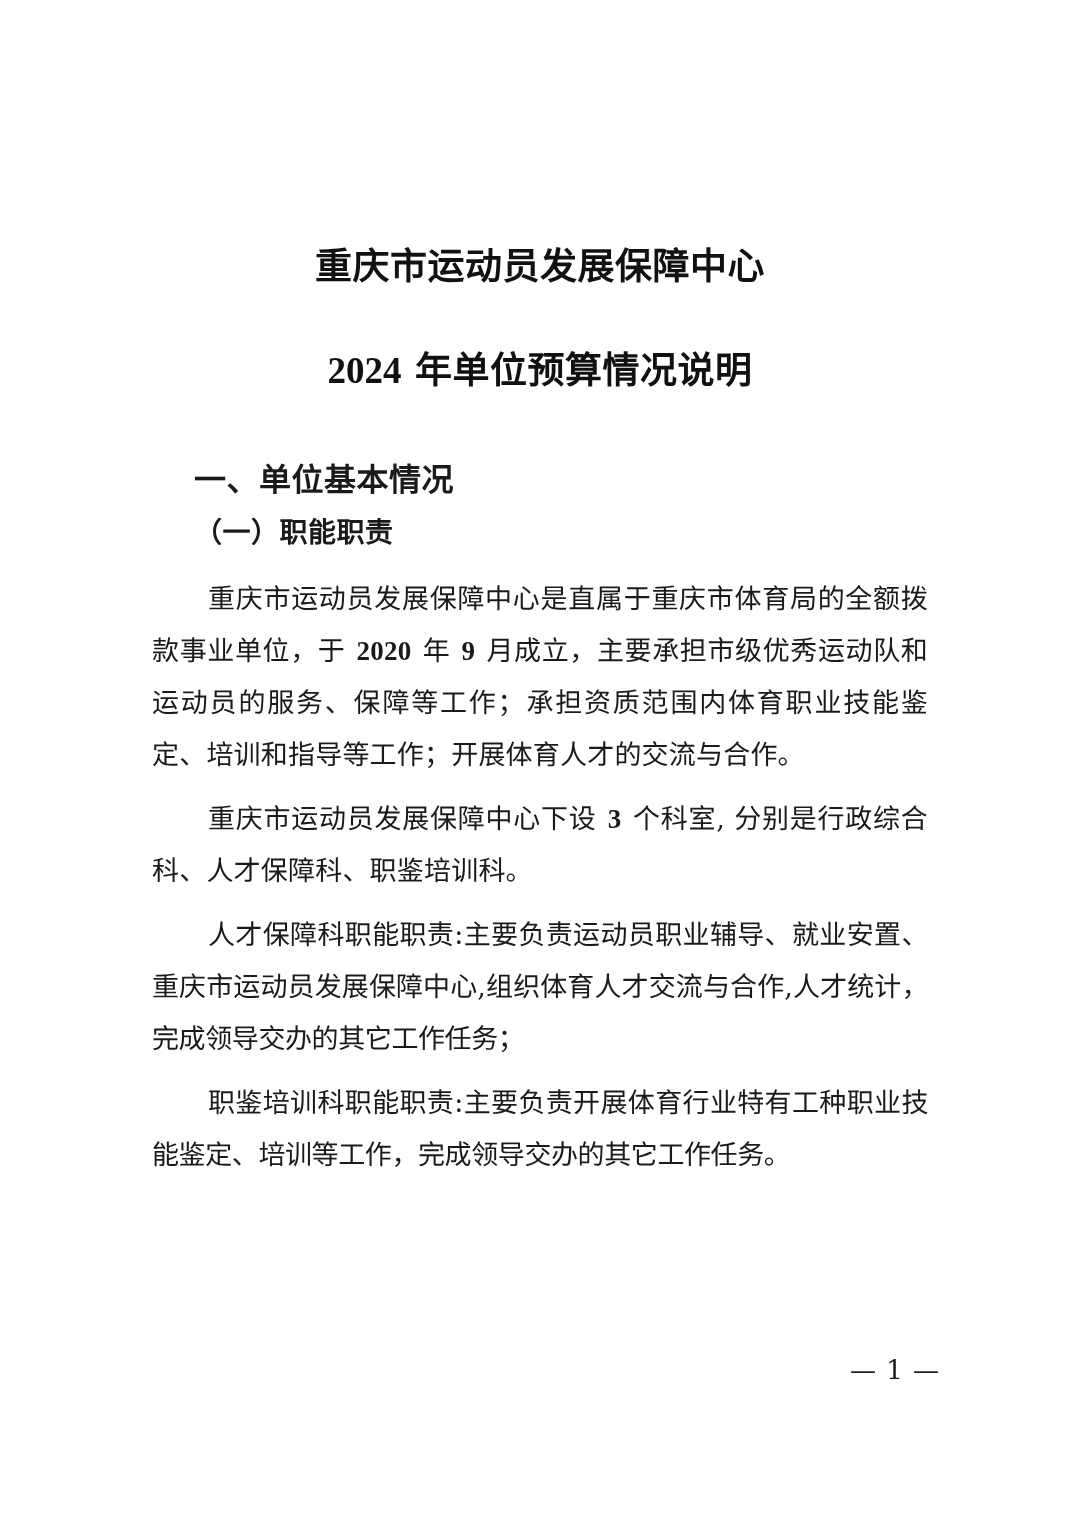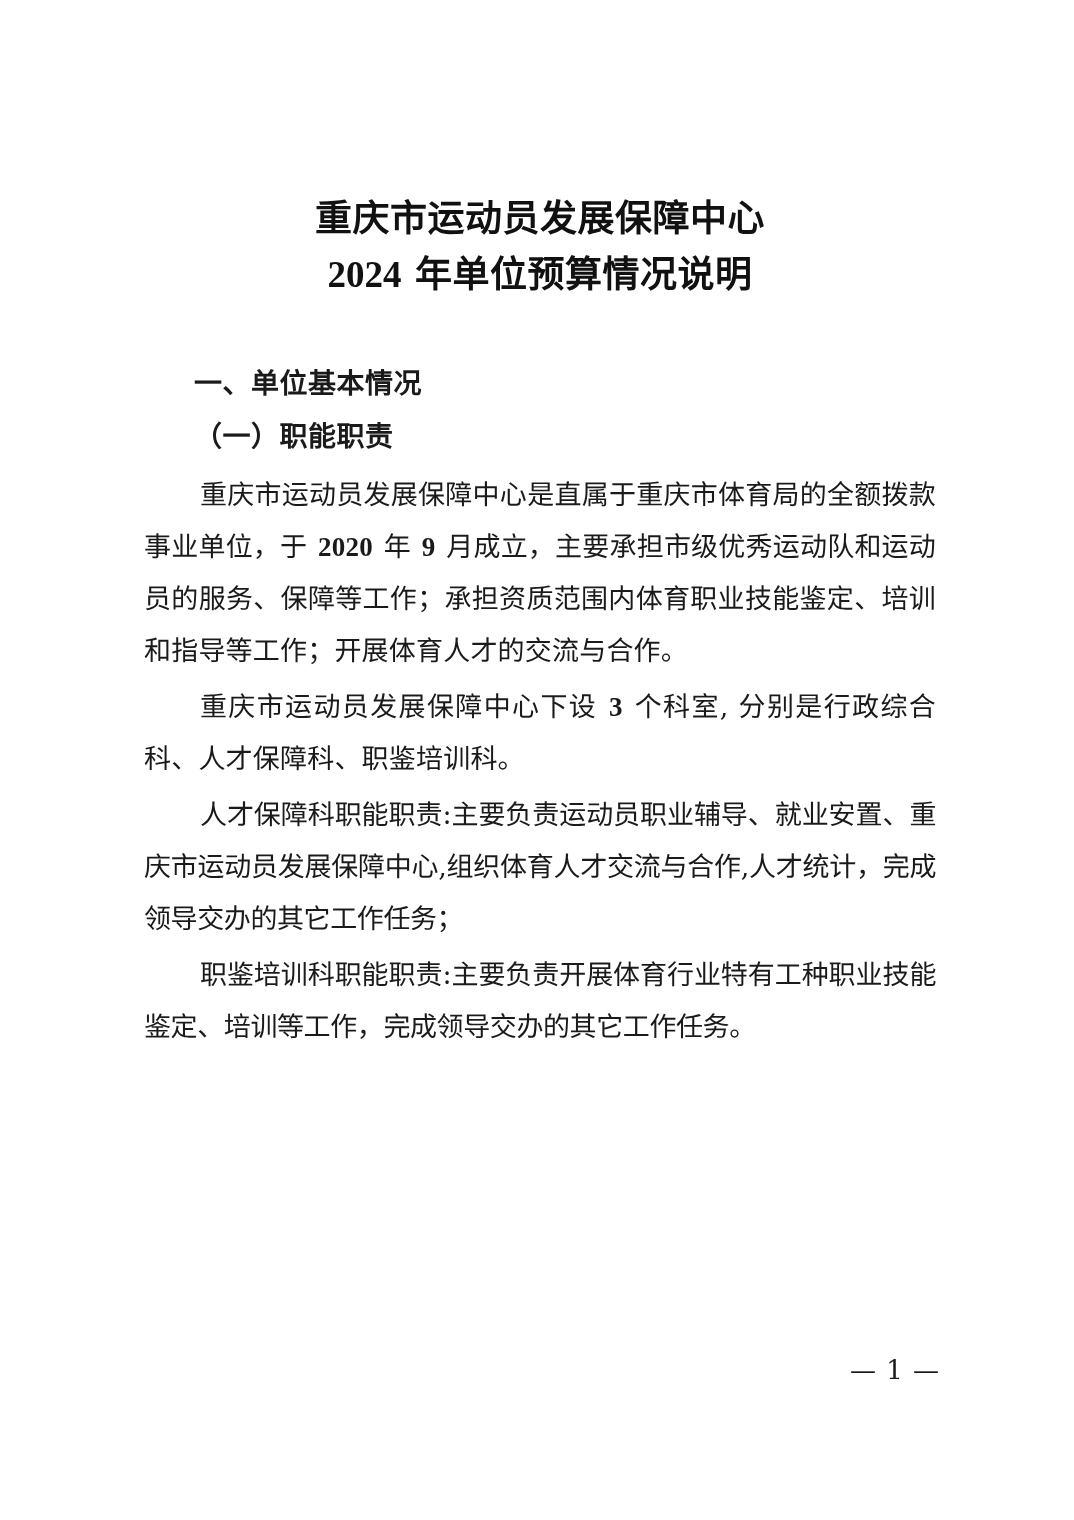--- a/index.html
+++ b/index.html
@@ -42,55 +42,56 @@
     font-weight: 700;
     font-size: 37px;
     line-height: 56px;
     letter-spacing: 0.5px;
     color: #111111;
   }
 
   .doc-title .title-line {
     display: block;
     white-space: nowrap;
+    margin-top: 48px;
   }
 
   .doc-title .num {
     font-family: "Liberation Serif", "DejaVu Serif", serif;
     font-weight: 700;
     letter-spacing: 0;
     text-align: right;
   }
 
   
   .h-level-1 {
     margin: 0;
     padding-top: 56px;
     text-indent: 54px;
-    font-size: 28px;
+    font-size: 32px;
     font-weight: 700;
     line-height: 50px;
     letter-spacing: 0.5px;
     font-family: "DejaVu Serif", "Liberation Serif", serif;
   }
 
   .h-level-2 {
     margin: 0;
     padding-top: 4px;
     text-indent: 54px;
     font-size: 28px;
     font-weight: 700;
     line-height: 52px;
     letter-spacing: 0.5px;
     font-family: Liberation Mono, monospace;
   }
 
   
   .para {
-    margin: 4px;
+    margin: 12px;
     font-size: 27px;
     line-height: 52px;
     text-indent: 56px;
     text-align: justify;
     text-justify: inter-ideograph;
     letter-spacing: 0.2px;
     font-family: "DejaVu Serif", "Liberation Serif", serif;
     color: #1a1a1a;
   }
 

